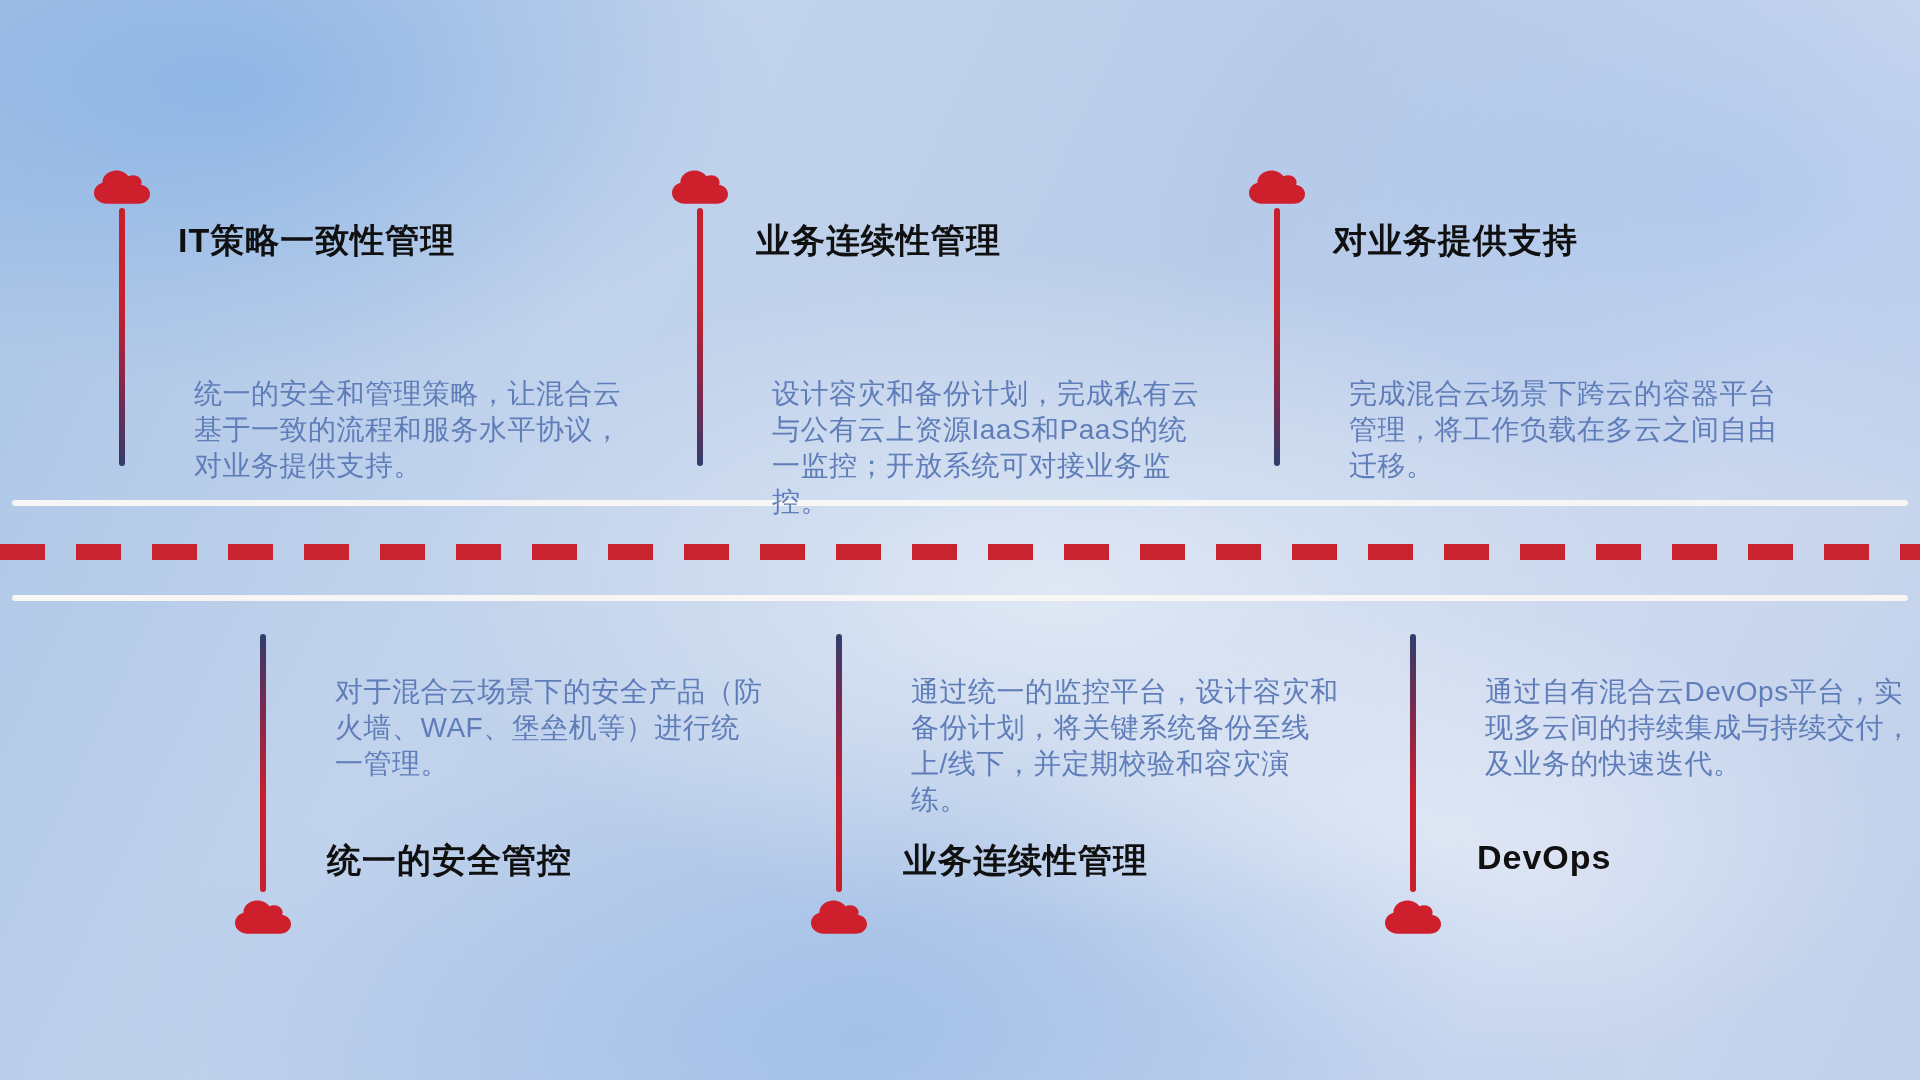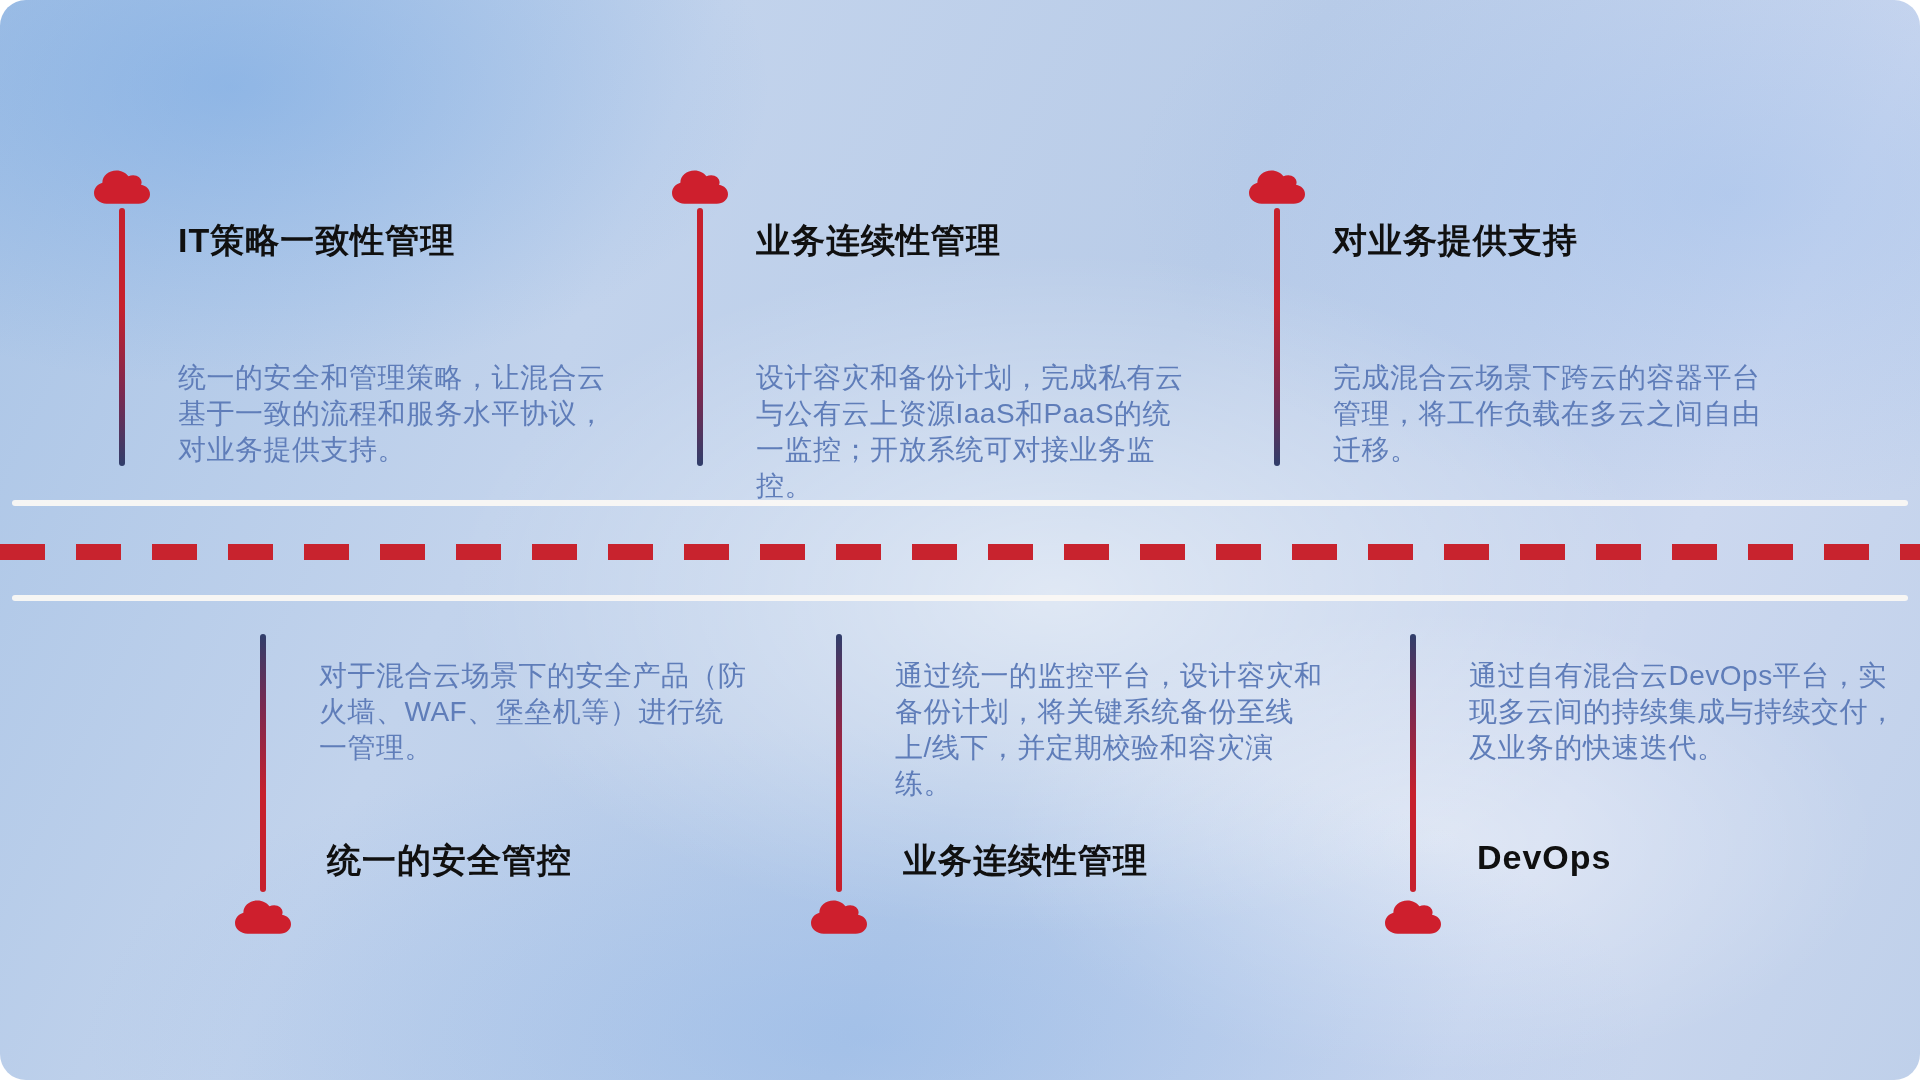--- a/index.html
+++ b/index.html
@@ -14,21 +14,20 @@
     width: 1920px;
     height: 1080px;
     overflow: hidden;
     background:
       radial-gradient(900px 500px at 12% 8%,  rgba(86,150,224,0.38), transparent 60%),
       radial-gradient(1100px 620px at 55% 55%, rgba(255,255,255,0.55), transparent 55%),
       radial-gradient(1000px 520px at 90% 18%, rgba(140,180,235,0.35), transparent 60%),
       radial-gradient(1300px 520px at 45% 96%, rgba(130,175,232,0.40), transparent 60%),
       radial-gradient(800px 420px at 75% 78%,  rgba(255,255,255,0.40), transparent 55%),
       linear-gradient(115deg, #a9c4e6 0%, #c2d3ec 30%, #b9cce8 55%, #ccd8ef 80%, #bfd0ea 100%);
-    border-radius: 26px;
   }
 
   
   .road-line {
     position: absolute;
     left: 12px;
     right: 12px;
     height: 6px;
     background: rgba(250, 248, 244, 0.95);
     border-radius: 3px;
@@ -88,21 +87,21 @@
     color: #101010;
     letter-spacing: 1px;
     white-space: nowrap;
   }
   .item-top .title    { top: 50px; }
   .item-bottom .title { top: 204px; margin-left: 8px; }
 
   .desc {
     position: absolute;
     left: 84px;
-    margin: 0;
+    margin: 16px;
     width: 430px;
     font-size: 28px;
     line-height: 36px;
     color: #5f7db9;
     letter-spacing: 0.5px;
   }
   .item-top .desc    { top: 192px; }
   .item-bottom .desc { top: 24px; }
 
   

